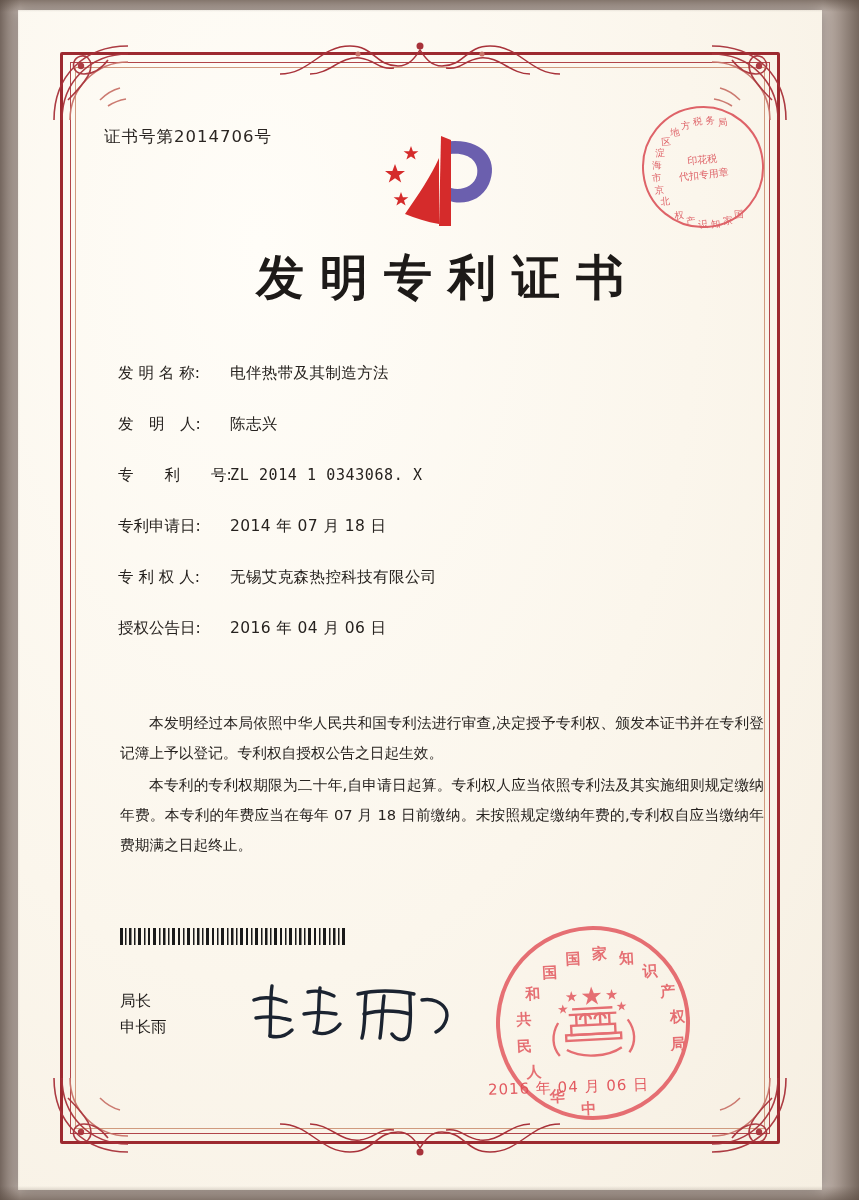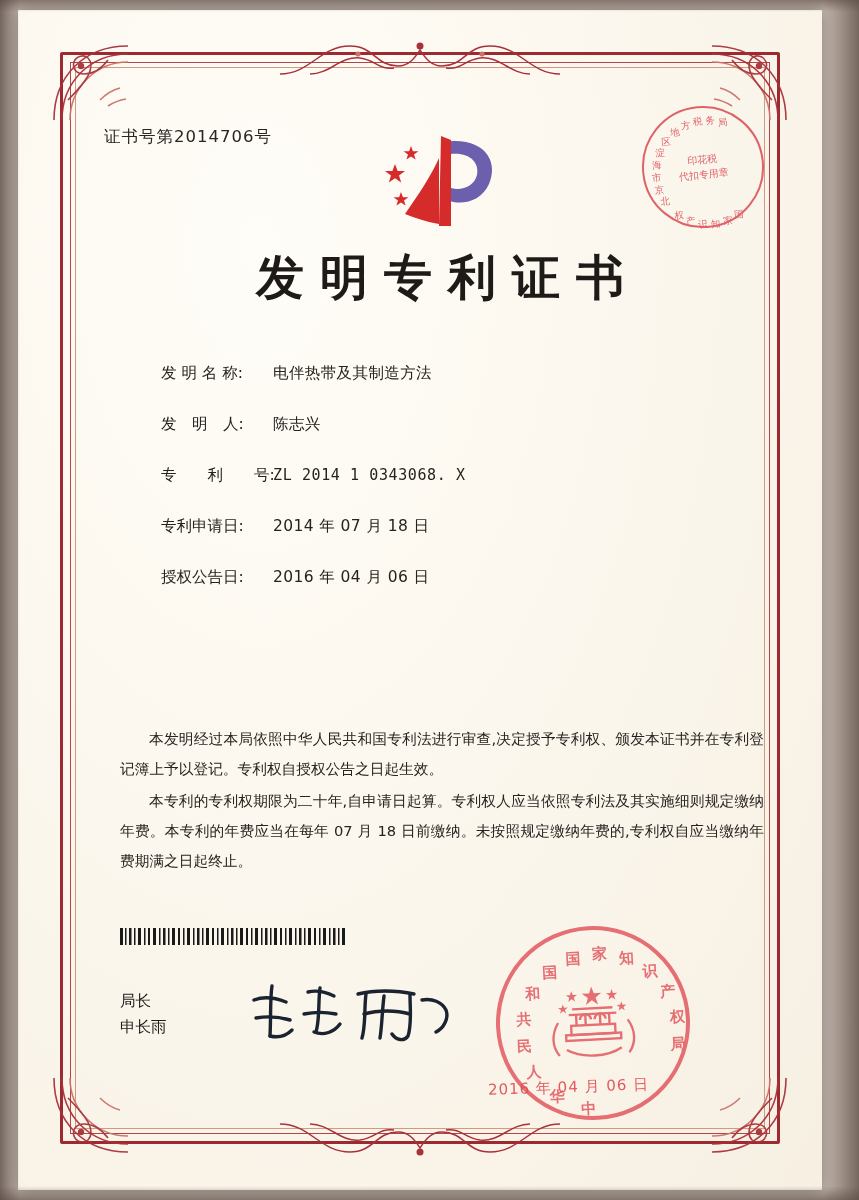--- a/index.html
+++ b/index.html
@@ -213,42 +213,40 @@
     margin-bottom: 30px;
     font-size: 15.5px;
     color: #26221f;
     font-family: "DejaVu Sans", "Liberation Sans", sans-serif;
   }
   .field .label {
     width: 112px;
     flex: 0 0 112px;
     letter-spacing: 0px;
     white-space: nowrap;
-    margin-left: 43px;
   }
   .field .value {
     letter-spacing: 0.4px;
   }
   .field .value.mono {
     font-family: "DejaVu Sans Mono", "Liberation Mono", monospace;
     font-size: 15px;
     letter-spacing: 0.6px;
   }
 
   .paragraphs {
     position: absolute;
     left: 24px;
     top: 610px;
     width: 644px;
     font-size: 14.7px;
     line-height: 30px;
     color: #272320;
     font-family: "DejaVu Sans", "Liberation Sans", sans-serif;
     text-align: justify;
-    margin-top: 16px;
   }
   .paragraphs p {
     margin: 0 0 2px 0;
     text-indent: 29px;
   }
 
   .barcode {
     position: absolute;
     left: 24px;
     top: 830px;
@@ -448,20 +446,24 @@
           <div class="label">发　明　人:</div>
           <div class="value">陈志兴</div>
         </div>
         <div class="field">
           <div class="label">专　　利　　号:</div>
           <div class="value mono">ZL 2014 1 0343068. X</div>
         </div>
         <div class="field">
           <div class="label">专利申请日:</div>
           <div class="value">2014 年 07 月 18 日</div>
+        </div>
+        <div class="field">
+          <div class="label">专 利 权 人:</div>
+          <div class="value">无锡艾克森热控科技有限公司</div>
         </div>
         <div class="field">
           <div class="label">授权公告日:</div>
           <div class="value">2016 年 04 月 06 日</div>
         </div>
       </div>
 
       <div class="paragraphs">
         <p>本发明经过本局依照中华人民共和国专利法进行审查,决定授予专利权、颁发本证书并在专利登记簿上予以登记。专利权自授权公告之日起生效。</p>
         <p>本专利的专利权期限为二十年,自申请日起算。专利权人应当依照专利法及其实施细则规定缴纳年费。本专利的年费应当在每年 07 月 18 日前缴纳。未按照规定缴纳年费的,专利权自应当缴纳年费期满之日起终止。</p>

